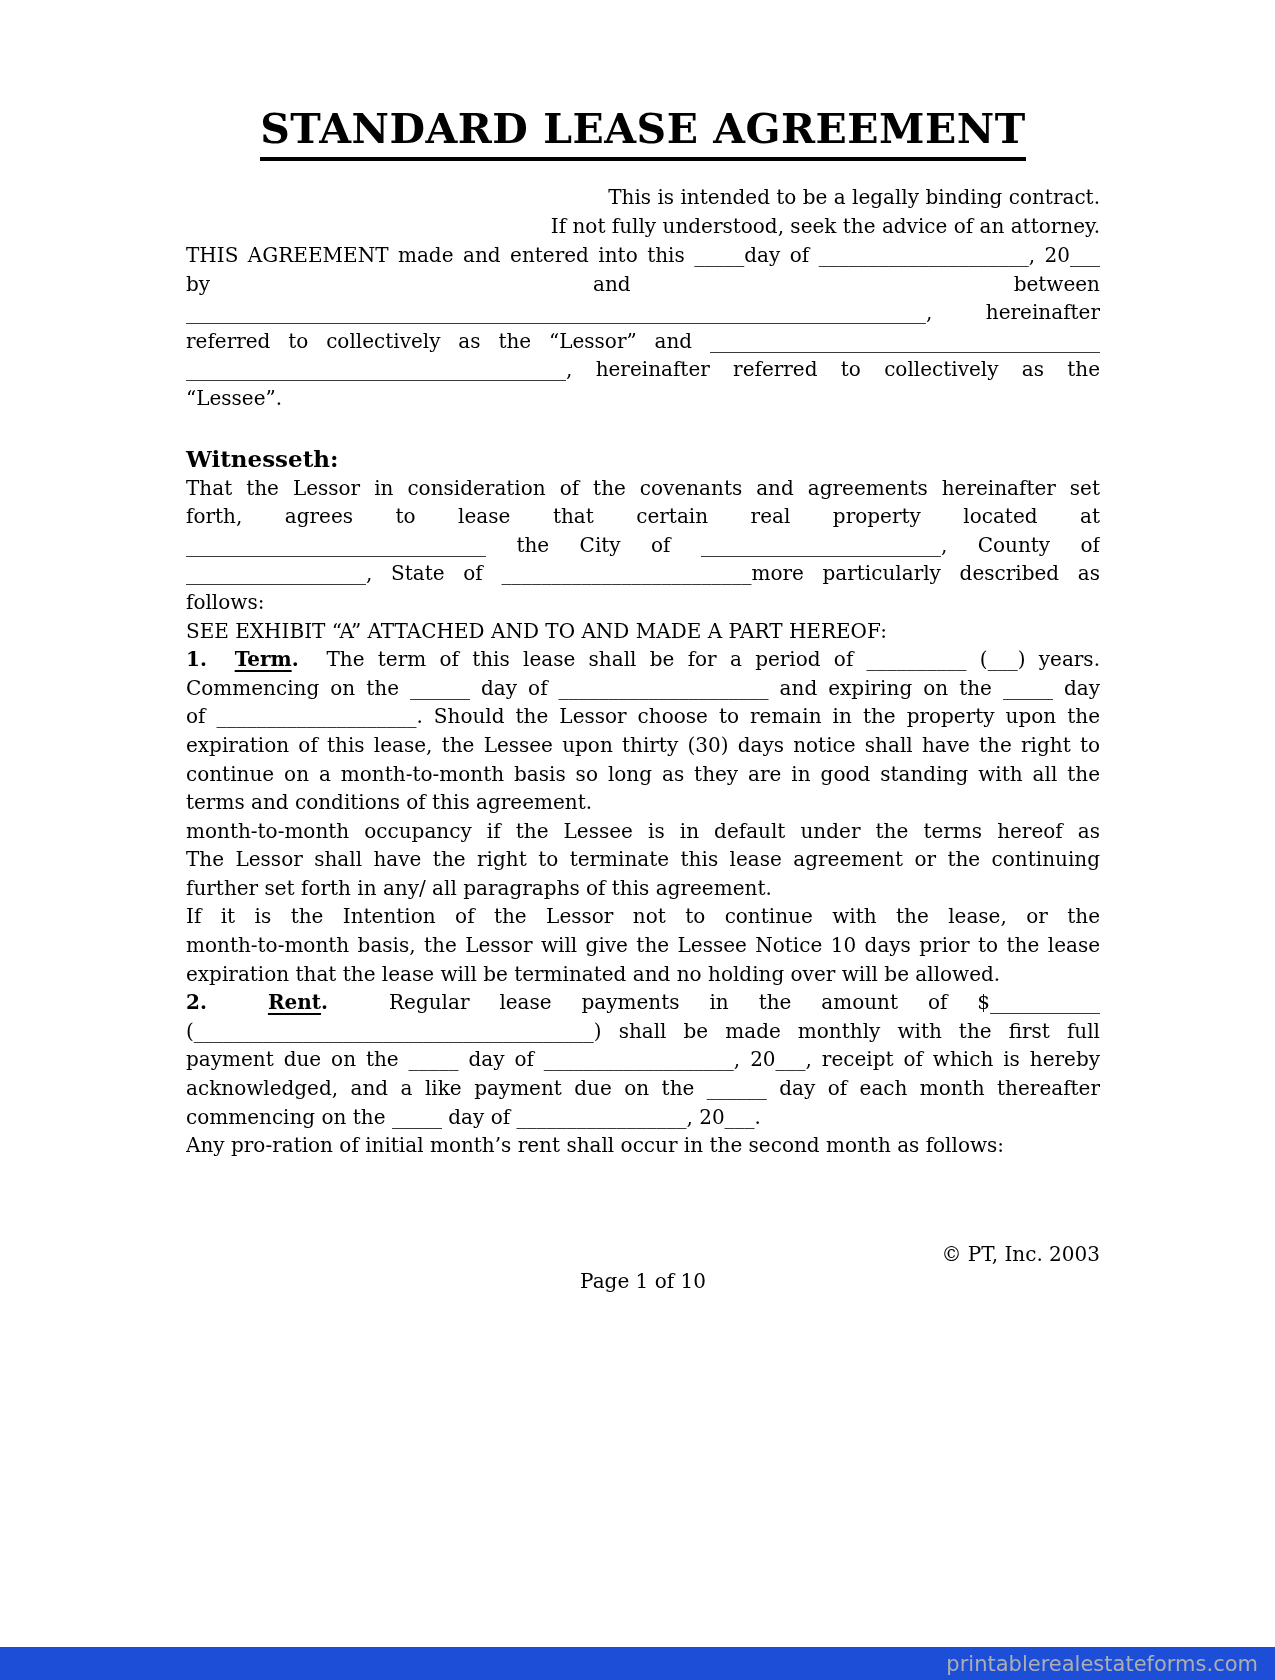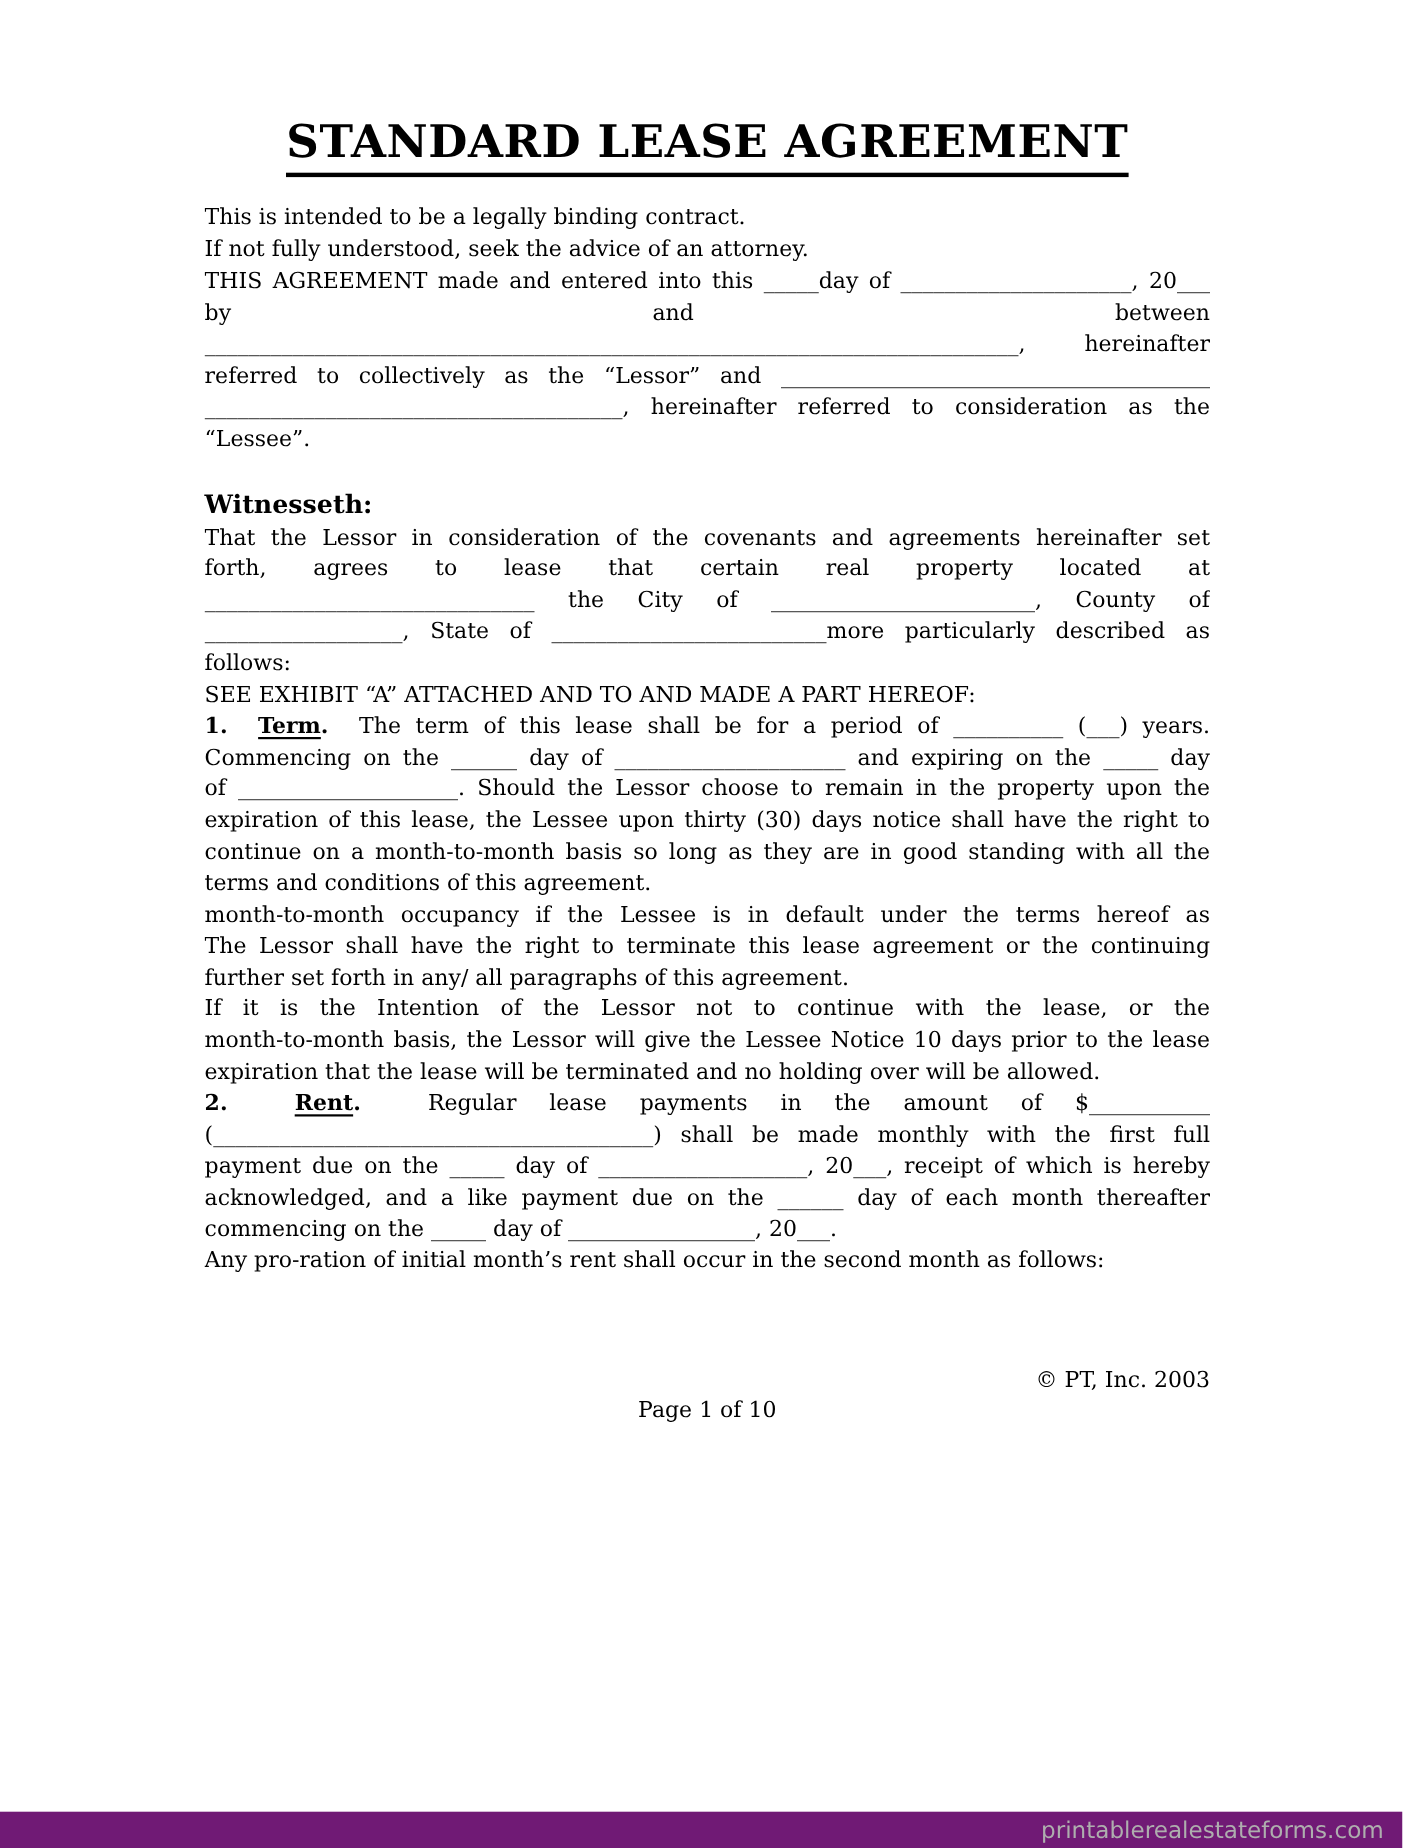--- a/index.html
+++ b/index.html
@@ -33,21 +33,21 @@
     display: inline-block;
     font-size: 41px;
     font-weight: bold;
     line-height: 46px;
     letter-spacing: 0.5px;
     border-bottom: 4px solid #000;
     padding-bottom: 5px;
   }
   .subtitle {
     margin-top: 22px;
-    text-align: left;
+    text-align: right;
   }
   .subtitle .line { height: 29px; line-height: 29px; }
   .para { }
   .heading {
     margin-top: 31px;
     font-weight: bold;
     font-size: 23px;
     line-height: 30px;
     height: 30px;
   }
@@ -110,21 +110,21 @@
       <div class="line">This is intended to be a legally binding contract.</div>
       <div class="line">If not fully understood, seek the advice of an attorney.</div>
     </div>
 
     <div>
         <div class="para">
           <div class="line j"><span>THIS AGREEMENT made and entered into this _____day of _____________________, 20___</span></div>
           <div class="line j"><span>by and between</span></div>
           <div class="line j"><span>__________________________________________________________________________, hereinafter</span></div>
           <div class="line j"><span>referred to collectively as the “Lessor” and _______________________________________</span></div>
-          <div class="line j"><span>______________________________________, hereinafter referred to consideration as the</span></div>
+          <div class="line j"><span>______________________________________, hereinafter referred to collectively as the</span></div>
           <div class="line"><span>“Lessee”.</span></div>
         </div>
         <div class="heading">Witnesseth:</div>
         <div class="para">
           <div class="line j"><span>That the Lessor in consideration of the covenants and agreements hereinafter set</span></div>
           <div class="line j"><span>forth, agrees to lease that certain real property located at</span></div>
           <div class="line j"><span>______________________________ the City of ________________________, County of</span></div>
           <div class="line j"><span>__________________, State of _________________________more particularly described as</span></div>
           <div class="line"><span>follows:</span></div>
         </div>
@@ -160,16 +160,16 @@
           <div class="line"><span>Any pro-ration of initial month’s rent shall occur in the second month as follows:</span></div>
         </div>
       </div>
 
     <div class="copyright">© PT, Inc. 2003</div>
 
     <div class="pagenum">Page 1 of 10</div>
 
   </div>
 
-  <div class="watermark-bar" style="background: #701a75;">
+  <div class="watermark-bar" style="background: #1d4ed8;">
     <span class="watermark-text" style="color: rgb(174, 174, 174);">printablerealestateforms.com</span>
   </div>
 </div>
 
 </body></html>

